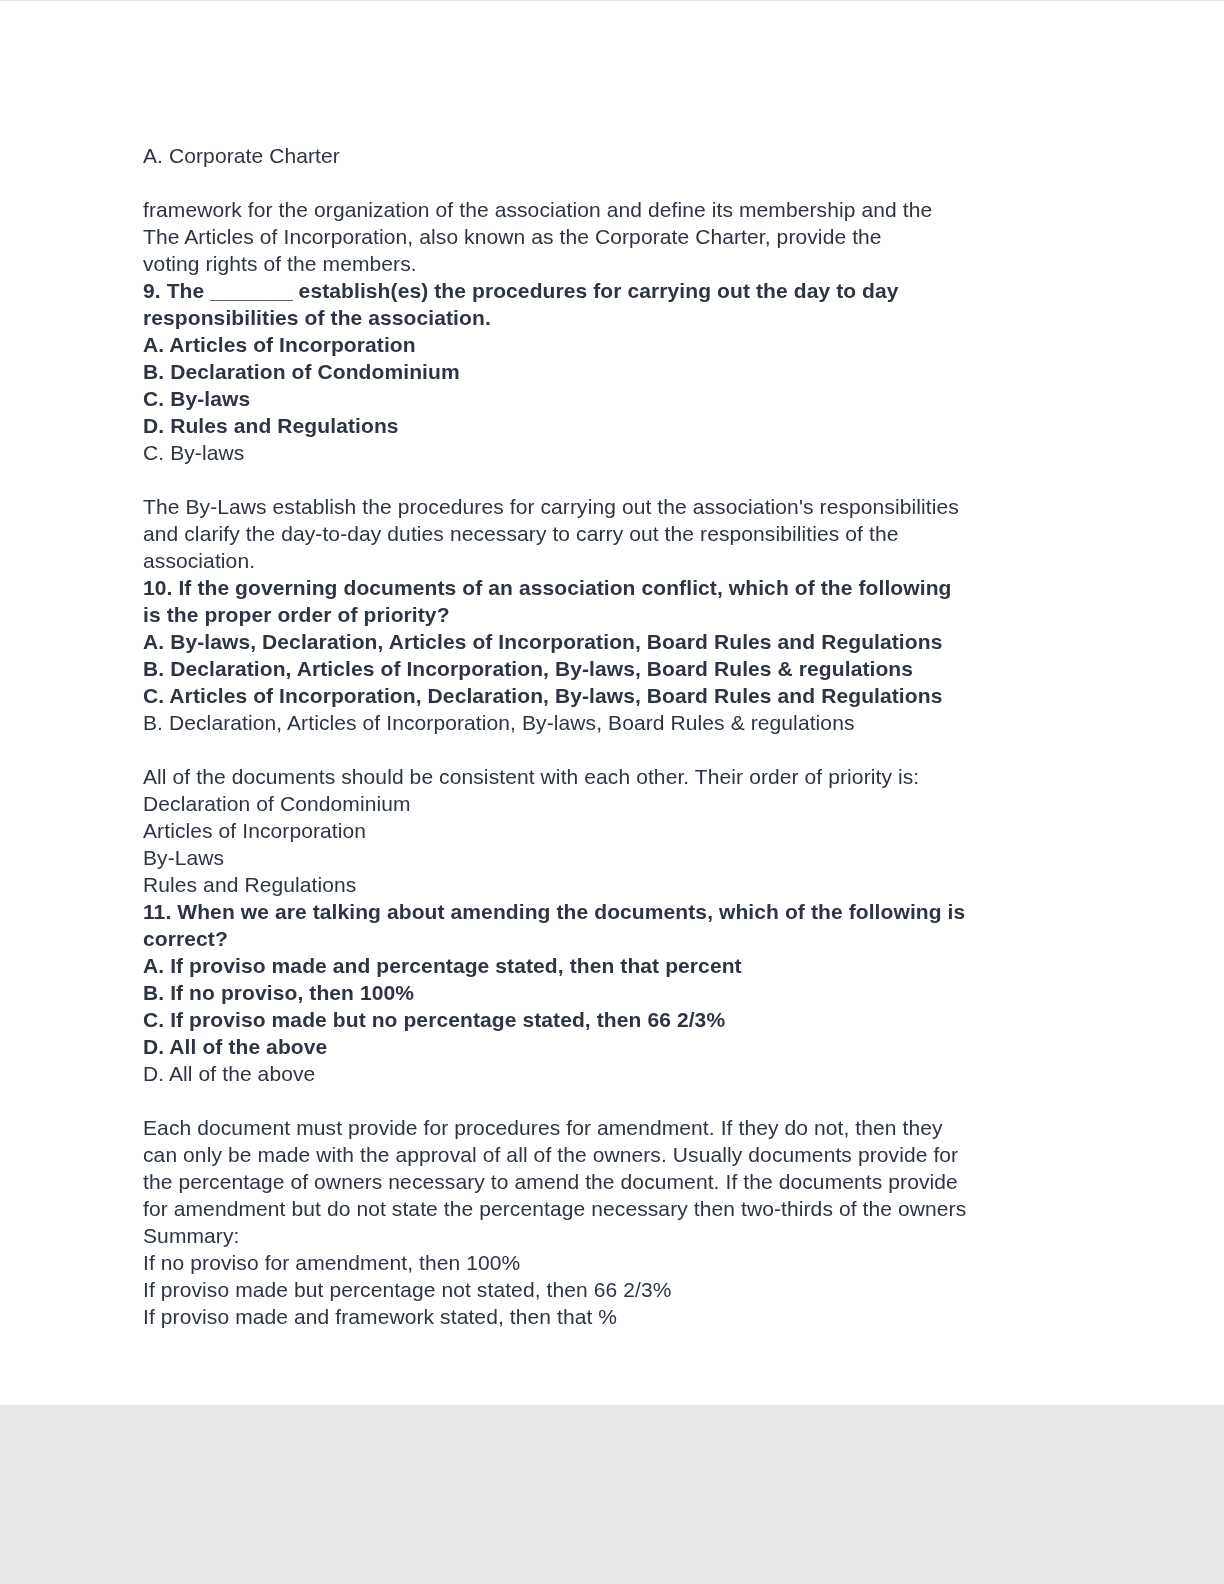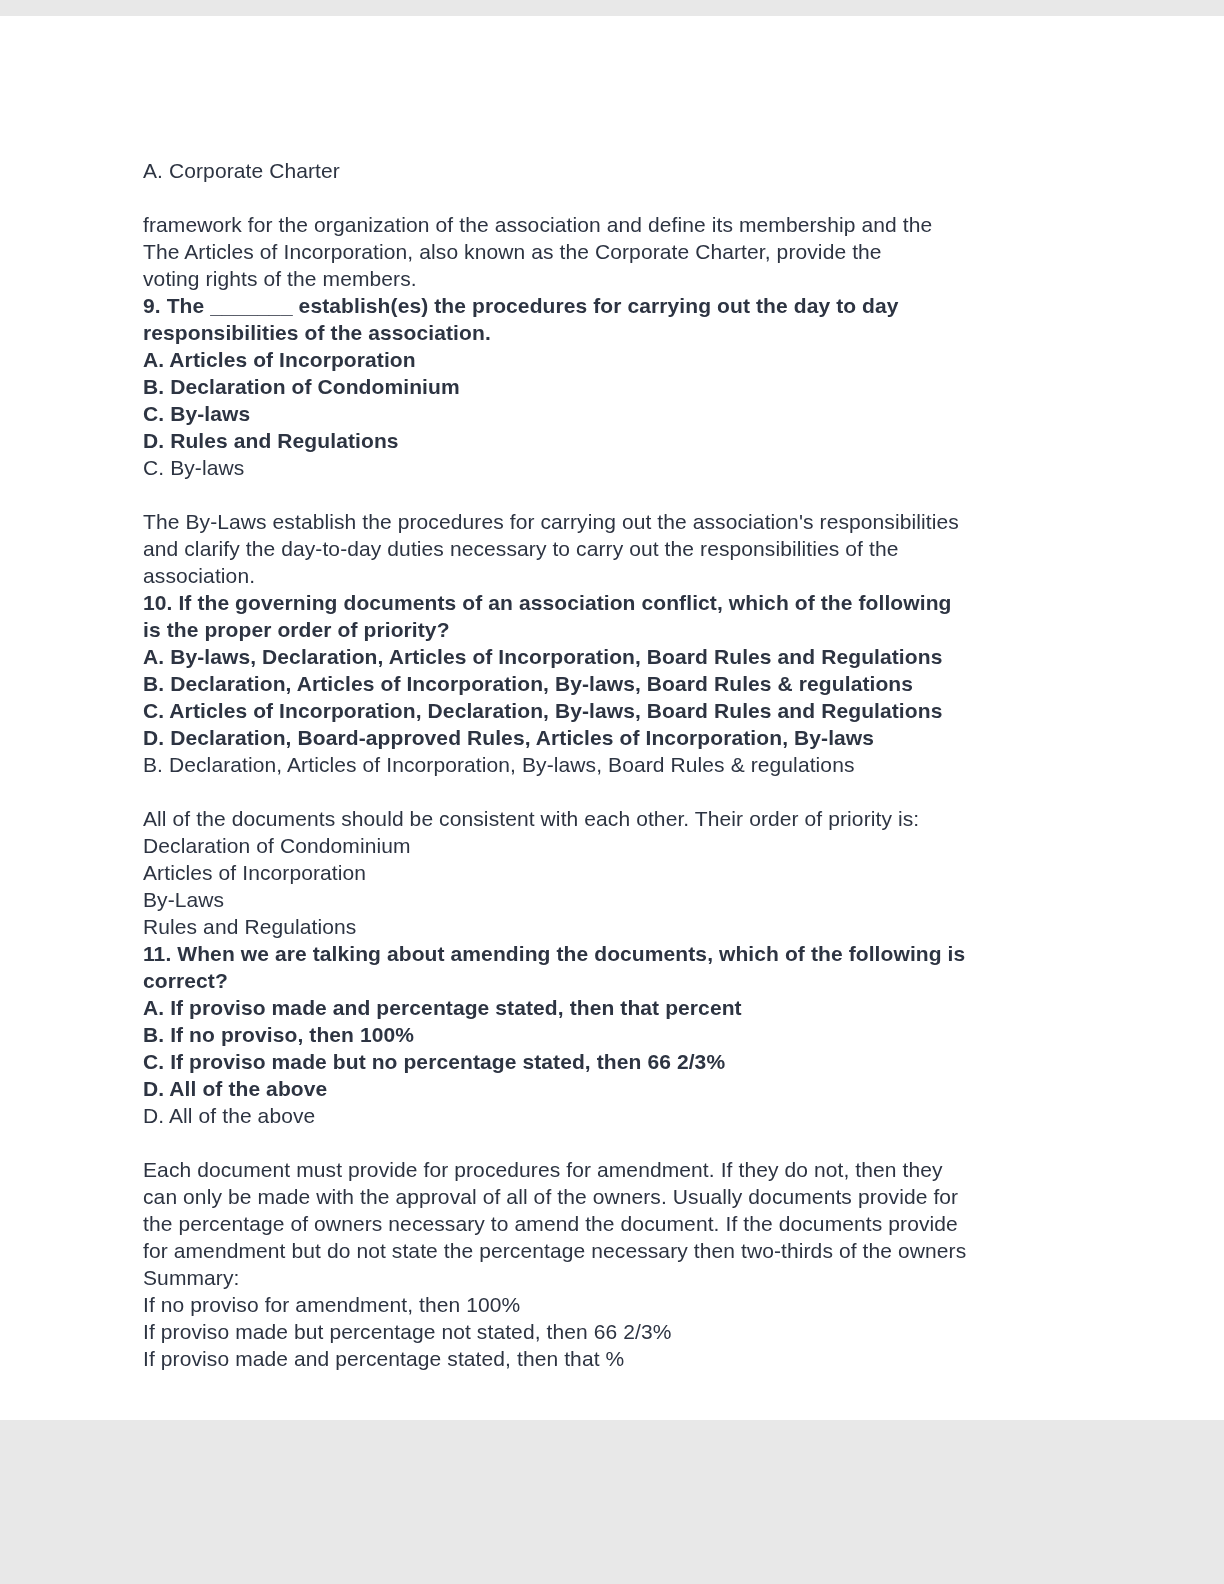--- a/index.html
+++ b/index.html
@@ -4,21 +4,21 @@
 <style>
   html, body {
     margin: 0;
     padding: 0;
     background: #e8e8e8;
   }
   .page {
     position: relative;
     width: 1224px;
     height: 1404px;
-    margin: 16px auto;
+    margin: 1px auto;
     background: #ffffff;
     overflow: hidden;
     font-family: "Liberation Sans", sans-serif;
   }
   .content {
     position: absolute;
     top: 141px;
     left: 143px;
     width: 1010px;
     color: #2d3442;
@@ -56,21 +56,20 @@
       <div class="line">C. By-laws</div>
       <div class="line spacer">&nbsp;</div>
       <div class="line">The By-Laws establish the procedures for carrying out the association's responsibilities</div>
       <div class="line">and clarify the day-to-day duties necessary to carry out the responsibilities of the</div>
       <div class="line">association.</div>
       <div class="line bold">10. If the governing documents of an association conflict, which of the following</div>
       <div class="line bold">is the proper order of priority?</div>
       <div class="line bold">A. By-laws, Declaration, Articles of Incorporation, Board Rules and Regulations</div>
       <div class="line bold">B. Declaration, Articles of Incorporation, By-laws, Board Rules &amp; regulations</div>
       <div class="line bold">C. Articles of Incorporation, Declaration, By-laws, Board Rules and Regulations</div>
-      <div class="line bold">D. Declaration, Board-approved Rules, Articles of Incorporation, By-laws</div>
       <div class="line">B. Declaration, Articles of Incorporation, By-laws, Board Rules &amp; regulations</div>
       <div class="line spacer">&nbsp;</div>
       <div class="line">All of the documents should be consistent with each other. Their order of priority is:</div>
       <div class="line">Declaration of Condominium</div>
       <div class="line">Articles of Incorporation</div>
       <div class="line">By-Laws</div>
       <div class="line">Rules and Regulations</div>
       <div class="line bold">11. When we are talking about amending the documents, which of the following is</div>
       <div class="line bold">correct?</div>
       <div class="line bold">A. If proviso made and percentage stated, then that percent</div>
@@ -79,15 +78,15 @@
       <div class="line bold">D. All of the above</div>
       <div class="line">D. All of the above</div>
       <div class="line spacer">&nbsp;</div>
       <div class="line">Each document must provide for procedures for amendment. If they do not, then they</div>
       <div class="line">can only be made with the approval of all of the owners. Usually documents provide for</div>
       <div class="line">the percentage of owners necessary to amend the document. If the documents provide</div>
       <div class="line">for amendment but do not state the percentage necessary then two-thirds of the owners</div>
       <div class="line">Summary:</div>
       <div class="line">If no proviso for amendment, then 100%</div>
       <div class="line">If proviso made but percentage not stated, then 66 2/3%</div>
-      <div class="line">If proviso made and percentage stated, then that %</div>
+      <div class="line">If proviso made and framework stated, then that %</div>
     </div>
 </div>
 
 </body></html>

